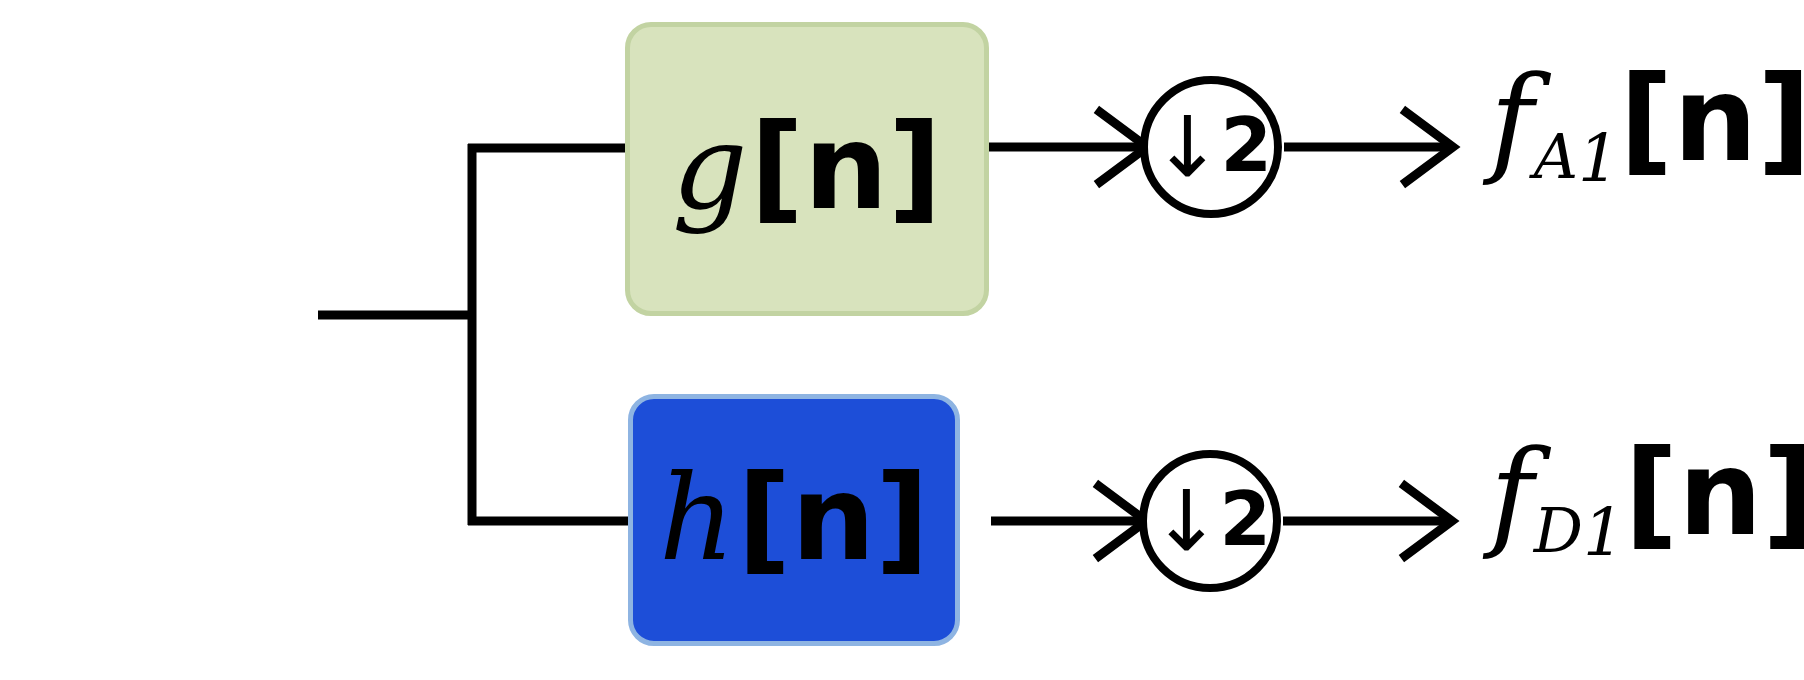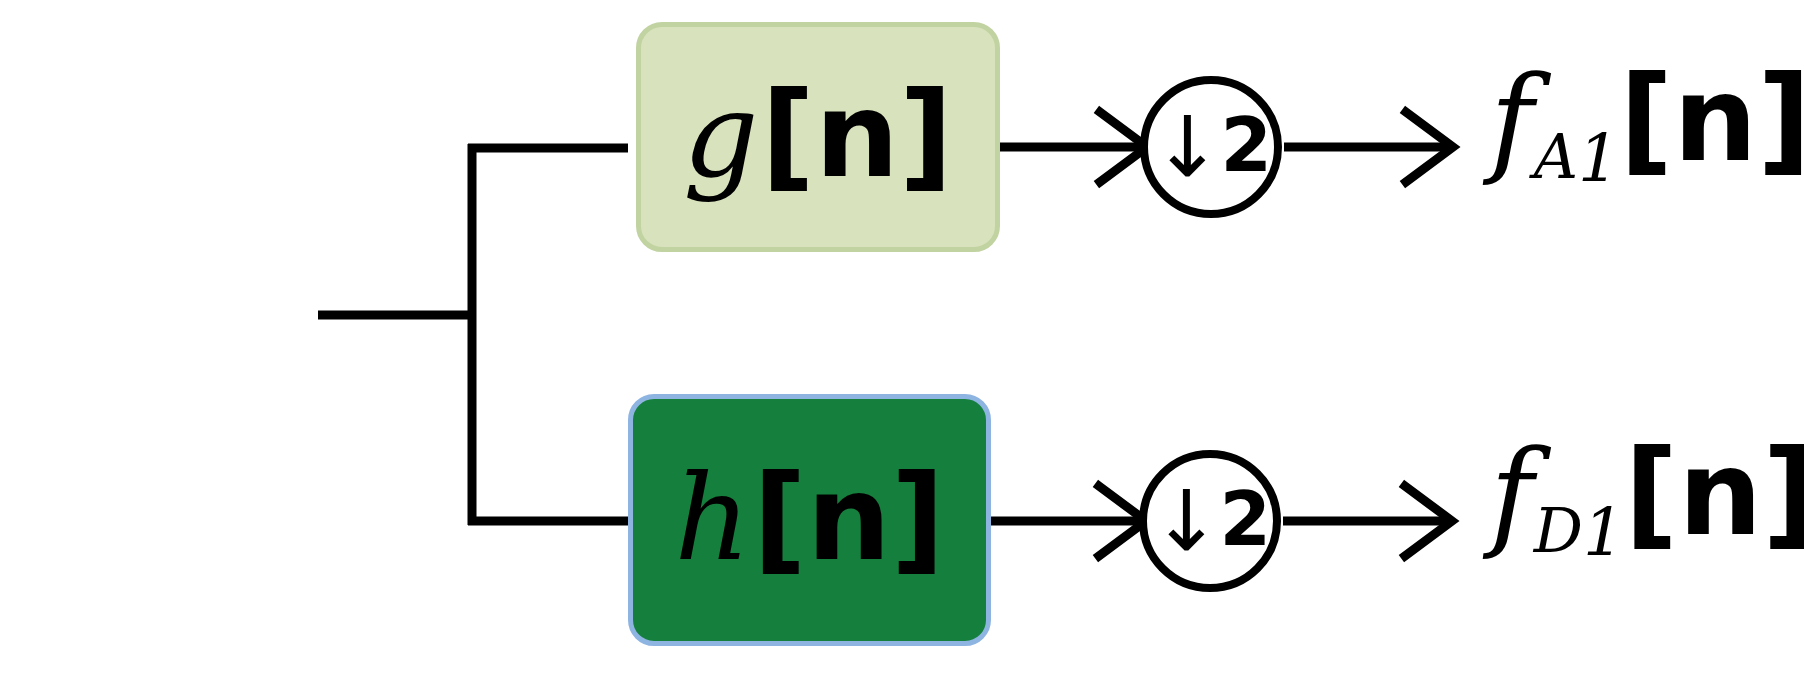--- a/index.html
+++ b/index.html
@@ -7,24 +7,24 @@
        font-family:"Liberation Sans", sans-serif;}
   #stage{position:relative;width:1804px;height:680px;background:#fff;}
 
   
   #wires{position:absolute;left:0;top:0;width:1804px;height:680px;}
 
   
   .fbox{position:absolute;box-sizing:border-box;border-style:solid;
         border-width:5px;border-radius:26px;
         display:flex;align-items:center;justify-content:center;}
-  #box-g{left:625px;top:22px;width:364px;height:230px;
-         background:#d8e3bd;border-color:#c2d3a2;margin-left:11px;}
-  #box-h{left:628px;top:394px;width:363px;height:252px;
-         background:#15803d;border-color:#8eb4e2;}
+  #box-g{left:625px;top:22px;width:364px;height:294px;
+         background:#d8e3bd;border-color:#c2d3a2;}
+  #box-h{left:628px;top:394px;width:332px;height:252px;
+         background:#1d4ed8;border-color:#8eb4e2;}
 
   
   .math{color:#000;line-height:1;white-space:nowrap;user-select:none;}
   .mi{font-family:"DejaVu Serif","Liberation Serif",serif;
       font-style:italic;font-weight:400;}
   .mb{font-family:"DejaVu Sans","Liberation Sans",sans-serif;
       font-weight:700;font-style:normal;}
   .sub{font-size:.52em;position:relative;top:.30em;}
   .subsub{font-size:.55em;position:relative;top:.33em;}
 

